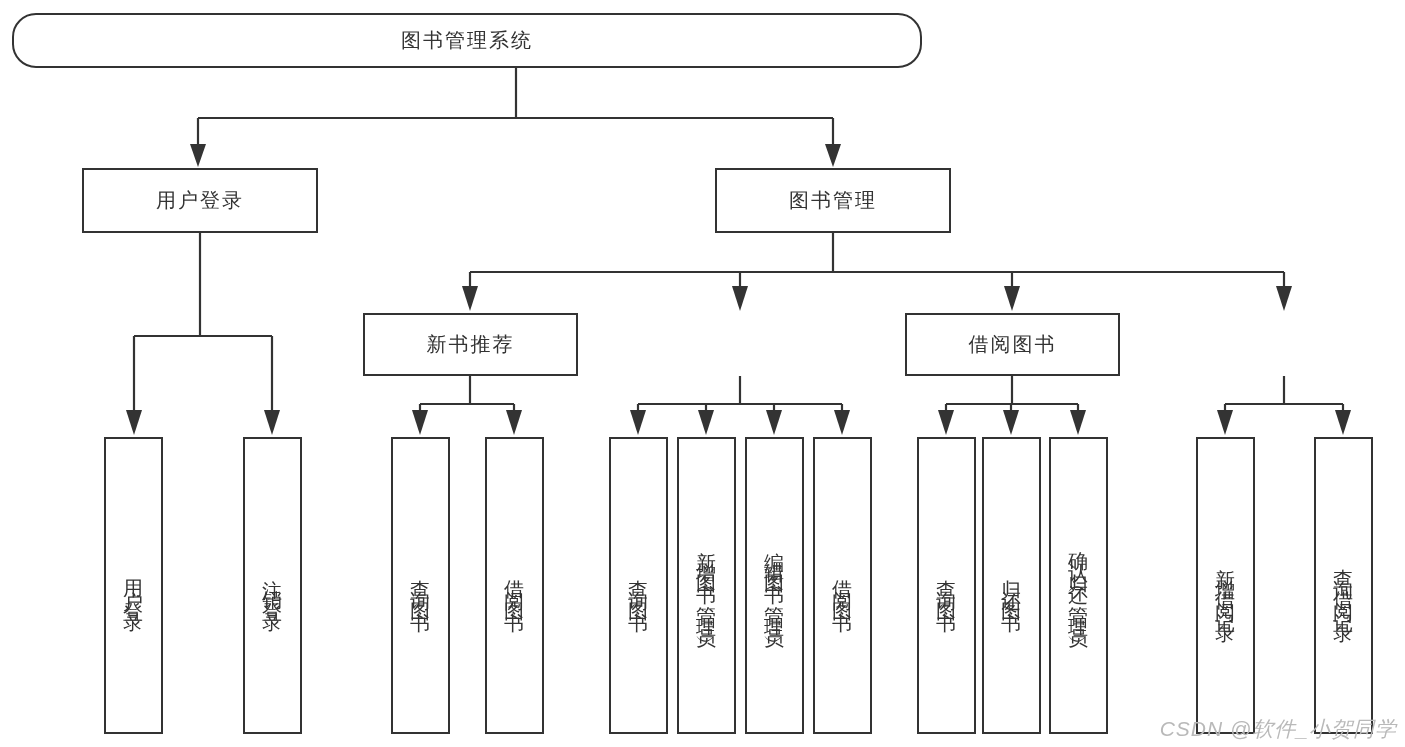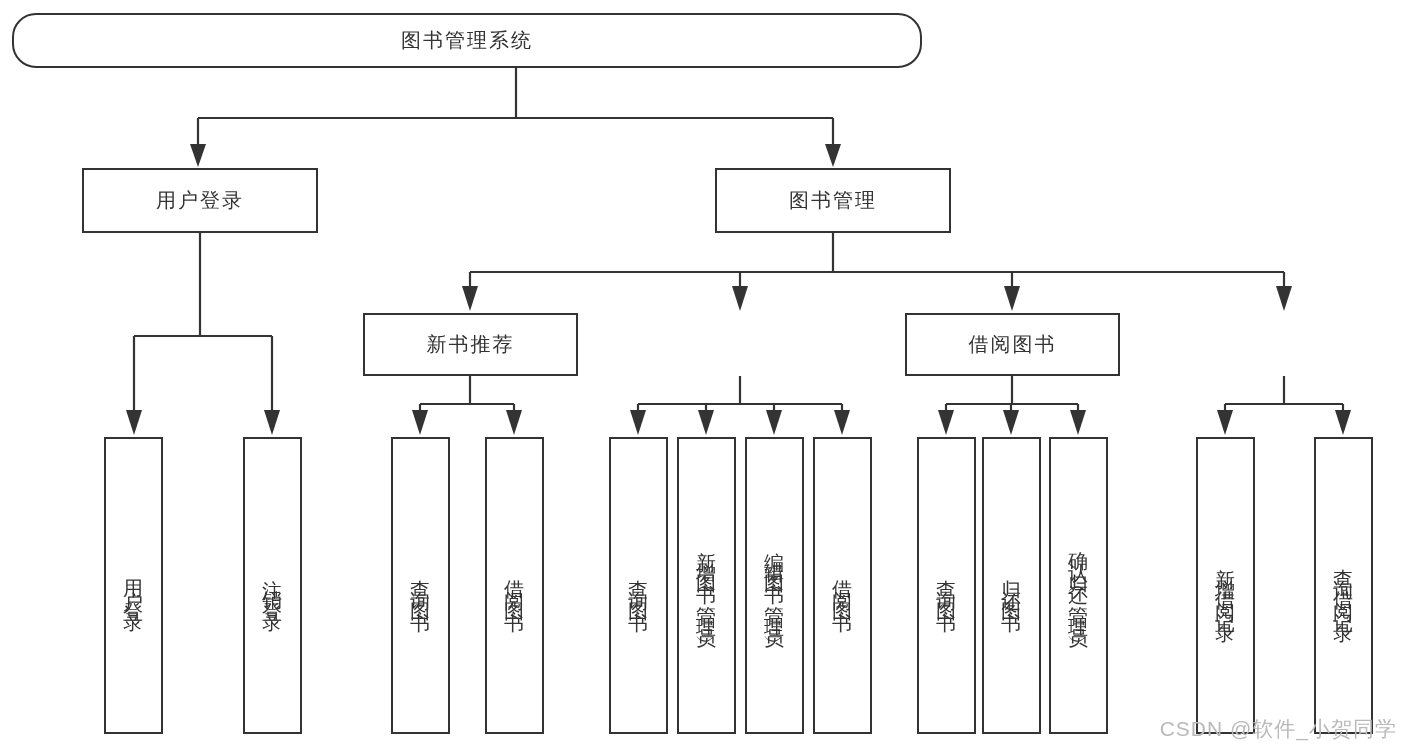--- a/index.html
+++ b/index.html
@@ -36,20 +36,21 @@
     line-height:1;
   }
   #watermark{
     position:absolute;
     right:8px;bottom:4px;
     font-size:21px;
     letter-spacing:1px;
     color:#b9b9b9;
     z-index:5;
     white-space:nowrap;
+    font-style:italic;
   }
 </style>
 </head>
 <body>
 
 <div id="canvas">
 
   <svg id="wires" viewBox="0 0 1405 747" xmlns="http://www.w3.org/2000/svg" aria-hidden="true">
     <g>
       <path d="M516 68 V118 M198 118 H833 M198 118 V146 M833 118 V146"></path>

